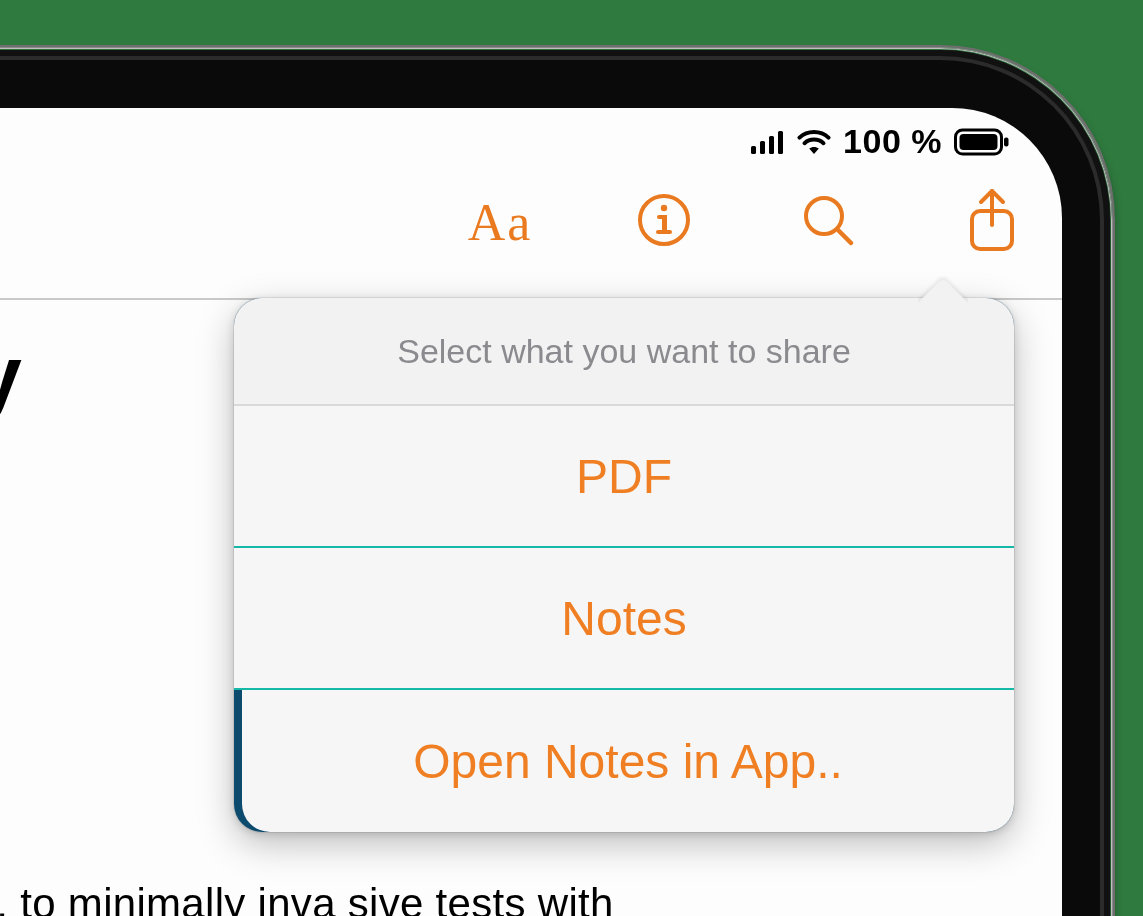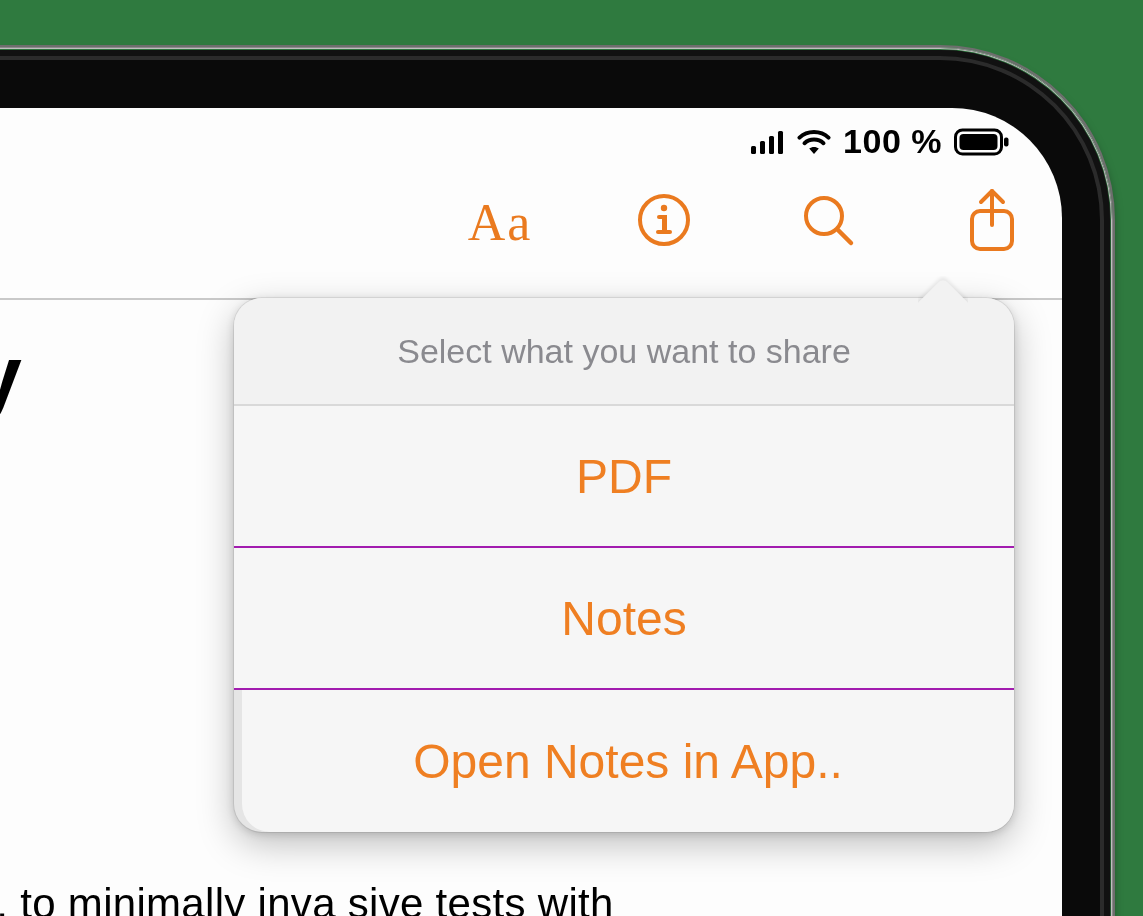--- a/index.html
+++ b/index.html
@@ -131,21 +131,21 @@
     letter-spacing: 0.3px;
   }
 
   
   .popover {
     position: absolute;
     top: 190px;
     right: 48px;
     width: 780px;
     height: 534px;
-    background: #e5e5e5;
+    background: #0c4a6e;
     border-radius: 28px;
     box-shadow:
       0 12px 36px rgba(0,0,0,0.25),
       0 2px 8px rgba(0,0,0,0.15),
       0 0 0 1px rgba(0,0,0,0.07);
     overflow: visible;
   }
   .popover-arrow {
     position: absolute;
     top: -22px;
@@ -180,21 +180,21 @@
   }
   .popover-item {
     height: 142px;
     display: flex;
     align-items: center;
     justify-content: center;
     font-size: 48px;
     font-weight: 500;
     color: #ef7f22;
     background: #f6f6f6;
-    border-bottom: 2px solid #a21caf;
+    border-bottom: 2px solid #14b8a6;
     cursor: pointer;
   }
   .popover-item:last-child { border-bottom: none; border-bottom-left-radius: 28px; border-bottom-right-radius: 28px; margin-left: 8px; }
 </style>
 </head>
 <body>
 
 <div class="device-bezel">
   <div class="device-rim"></div>
 

